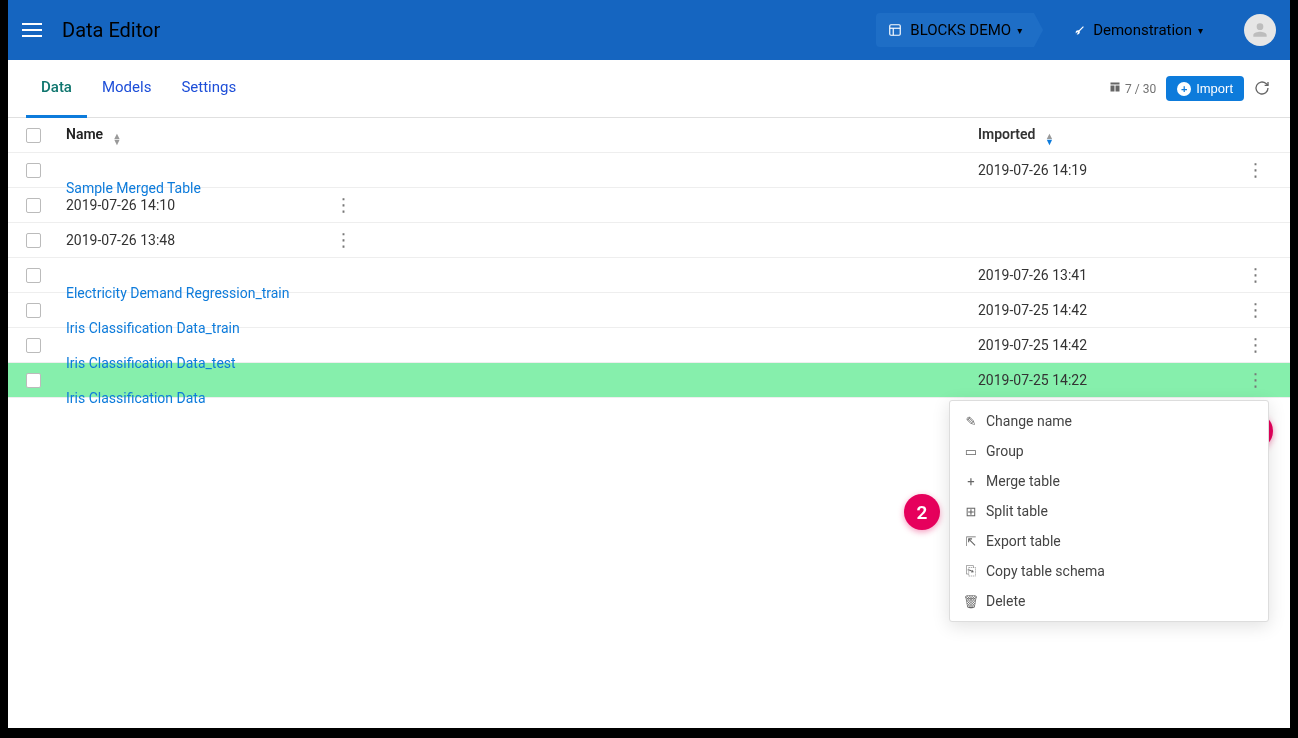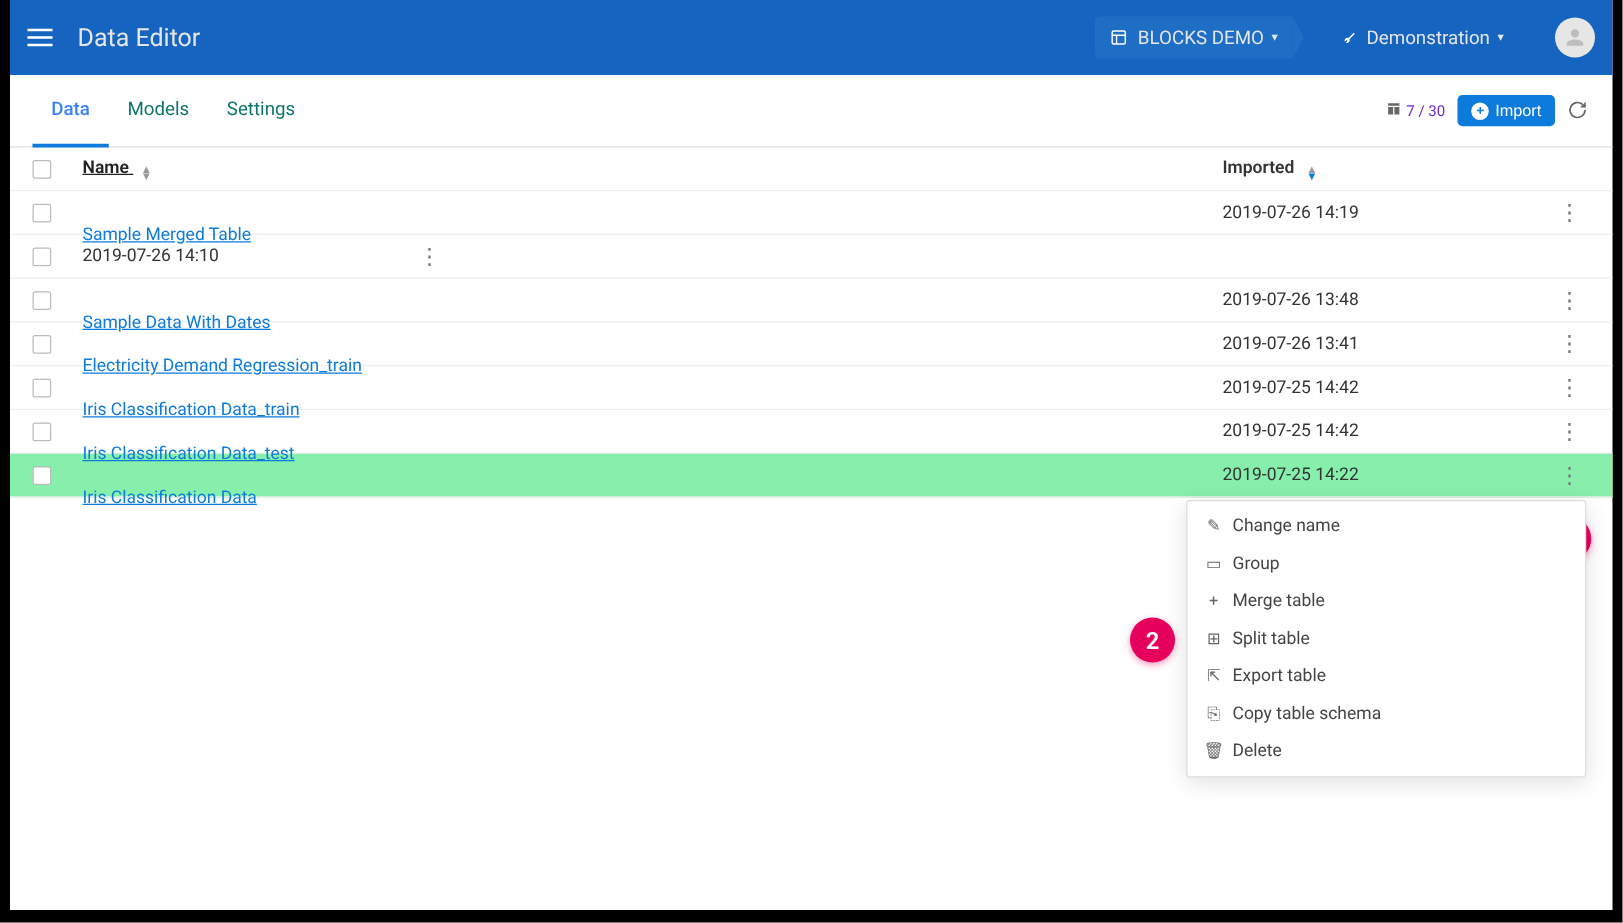--- a/index.html
+++ b/index.html
@@ -1,44 +1,44 @@
 <!DOCTYPE html>
 <html><head>
 <meta charset="utf-8">
 <style>
   * { box-sizing: border-box; margin: 0; padding: 0; }
   body { font-family: -apple-system, "Segoe UI", Roboto, Arial, sans-serif; background: #000; width: 1298px; height: 738px; overflow: hidden; }
   .frame { position: absolute; left: 8px; top: 0; width: 1282px; height: 728px; background: #fff; }
-  .topbar { height: 60px; background: #1565c0; display: flex; align-items: center; padding: 0 14px; color: #e5e5e5; }
+  .topbar { height: 60px; background: #1565c0; display: flex; align-items: center; padding: 0 14px; color: #000000; }
   .menu-btn { width: 26px; height: 26px; display: flex; flex-direction: column; justify-content: center; gap: 4px; cursor: pointer; }
   .menu-btn span { display:block; height:2px; background:#fff; width: 20px; }
   .app-title { margin-left: 14px; font-size: 20px; font-weight: 400; }
   .top-right { margin-left: auto; display:flex; align-items:center; gap: 15px; }
   .breadcrumb-chip { display:flex; align-items:center; height: 34px; padding: 0 12px; font-size: 15px; cursor:pointer; position:relative; }
   .chip-a { background: #1e6ec6; border-radius: 4px 0 0 4px; }
   .chip-a::after { content:""; position:absolute; right:-9px; top:0; width:0; height:0; border-top:17px solid transparent; border-bottom:17px solid transparent; border-left:9px solid #1e6ec6; z-index:2;}
   .chip-b { margin-left:2px; padding-left:20px; }
   .caret-down { margin-left:6px; font-size:10px; }
   .chip-icon { margin-right:8px; display:inline-flex; }
   .avatar { width:32px; height:32px; border-radius:50%; background:#e6e6e6; margin-left:14px; display:flex; align-items:center; justify-content:center; }
   .avatar svg { width:20px; height:20px; fill:#bdbdbd;}
   .tabs-row { display:flex; align-items:center; height:58px; border-bottom:1px solid #e0e0e0; padding: 0 18px; }
   .tabs { display:flex; gap: 0; }
-  .tab { padding: 0 15px; height:58px; display:flex; align-items:center; font-size:15px; color:#0f766e; cursor:pointer; border-bottom: 3px solid transparent; }
-  .tab.active { color:#3b82f6; border-bottom-color:#0d7bdb; font-weight:500;}
+  .tab { padding: 0 15px; height:58px; display:flex; align-items:center; font-size:15px; color:#1d4ed8; cursor:pointer; border-bottom: 3px solid transparent; }
+  .tab.active { color:#0f766e; border-bottom-color:#0d7bdb; font-weight:500;}
   .tabs-right { margin-left:auto; display:flex; align-items:center; gap:10px; }
-  .count-pill { font-size:12px; color:#6d28d9; display:flex; align-items:center; gap:4px;}
+  .count-pill { font-size:12px; color:#737373; display:flex; align-items:center; gap:4px;}
   .import-btn { background:#0d7bdb; color:#fff; border:none; border-radius:4px; padding:5px 11px; font-size:13px; display:flex; align-items:center; gap:5px; cursor:pointer;}
   .import-btn .plus-circle {width:14px; height:14px; border-radius:50%; background:#fff; color:#0d7bdb; display:inline-flex; align-items:center; justify-content:center; font-size:11px; font-weight:bold;}
   .refresh-btn { width:18px; height:18px; cursor:pointer; color:#666;}
   .table { width:100%; }
   .thead, .trow { display:flex; align-items:center; height:35px; border-bottom:1px solid #eee; padding: 0 18px;}
   .thead { font-weight:600; font-size:14px; color:#222; }
   .col-check { width:40px; display:flex; align-items:center;}
-  .col-name { flex: 1; font-size:14px;text-decoration:underline;}
+  .col-name { flex: 1; font-size:14px;}
   .col-imported { width:260px; font-size:14px; color:#333;}
   .col-actions { width:34px; text-align:center;}
   .sort-icon { margin-left:6px; font-size:9px; color:#999; display:inline-flex; flex-direction:column; line-height:6px;}
   .sort-icon .active-arrow { color:#0d7bdb;}
   .trow .col-name { color:#0d7bdb; cursor:pointer;margin-top:36px;}
   .trow.selected { background:#86efac;}
   .checkbox { width:15px; height:15px; border:1px solid #bbb; border-radius:2px; background:#fff; cursor:pointer;}
   .kebab { cursor:pointer; color:#777; font-size:18px; line-height:1; letter-spacing:-1px;}
   .context-menu { position:absolute; left:941px; top:400px; width:320px; background:#fff; border:1px solid #ddd; border-radius:3px; box-shadow: 0 4px 18px rgba(0,0,0,0.12); padding:5px 0; z-index:10;}
   .cm-item { display:flex; align-items:center; gap:8px; padding: 7px 14px; font-size:14px; color:#444; cursor:pointer;}
@@ -150,21 +150,20 @@
           <div class="col-check">
             <div class="checkbox"></div>
           </div>
           <div class="col-imported">2019-07-26 14:10</div>
           <div class="col-actions"><span class="kebab">⋮</span></div>
         </div>
         <div class="trow">
           <div class="col-check">
             <div class="checkbox"></div>
           </div>
-          <div class="col-name">Sample Data With Dates</div>
           <div class="col-imported">2019-07-26 13:48</div>
           <div class="col-actions"><span class="kebab">⋮</span></div>
         </div>
         <div class="trow">
           <div class="col-check">
             <div class="checkbox"></div>
           </div>
           <div class="col-name">Electricity Demand Regression_train</div>
           <div class="col-imported">2019-07-26 13:41</div>
           <div class="col-actions"><span class="kebab">⋮</span></div>

